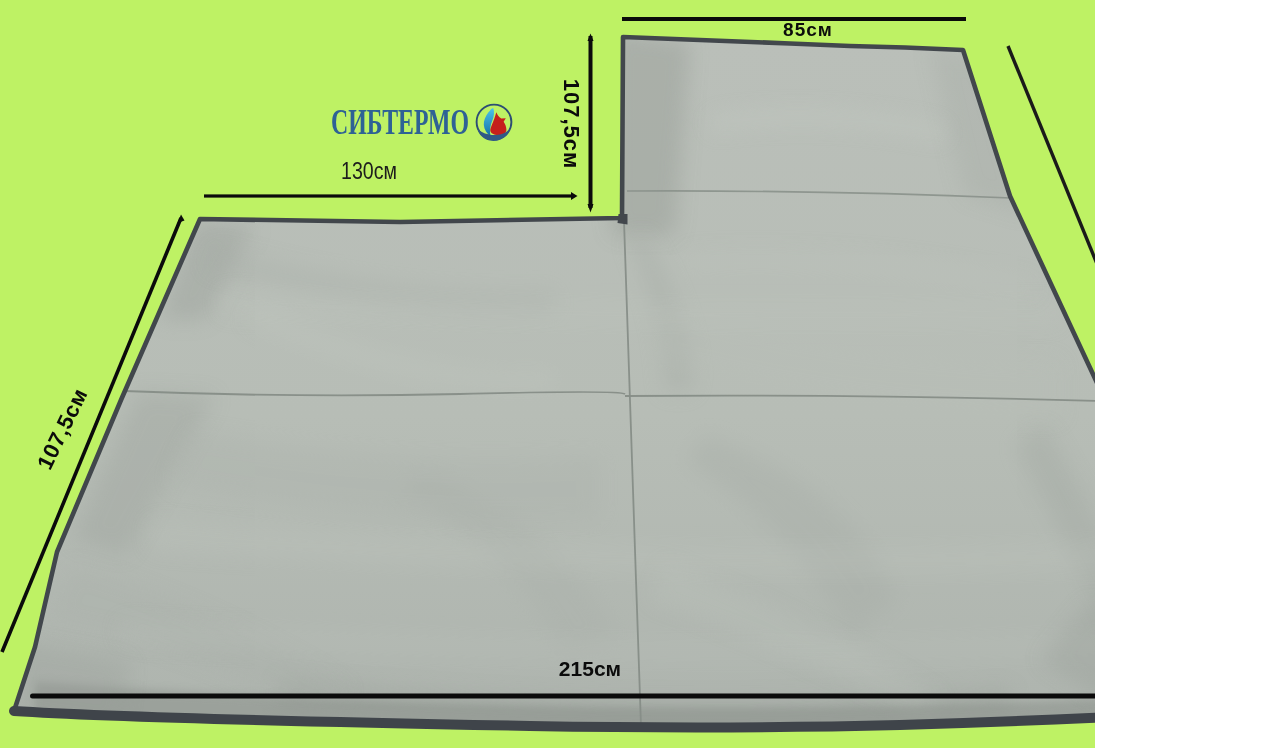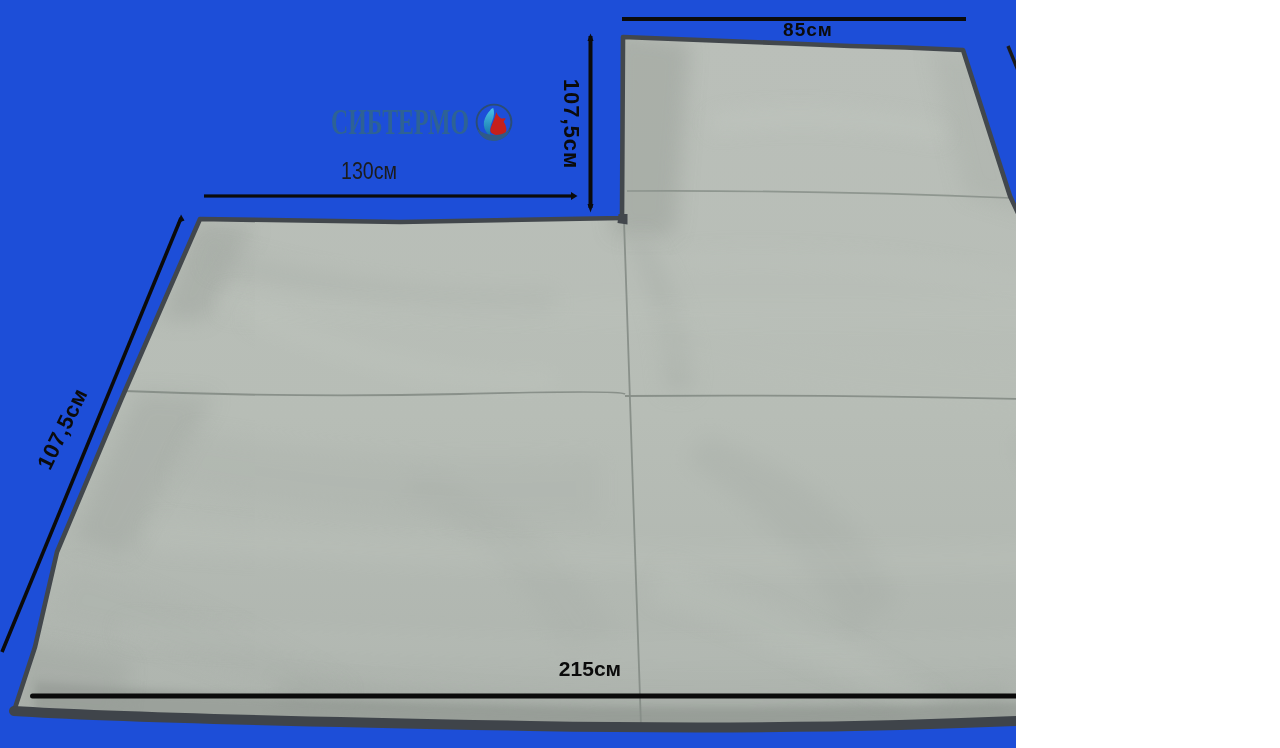--- a/index.html
+++ b/index.html
@@ -1,16 +1,16 @@
 <!DOCTYPE html>
 <html><head>
 <meta charset="utf-8">
 <style>
 html,body{margin:0;padding:0;background:#ffffff;}
-#stage{position:relative;width:1016px;height:748px;background:#1d4ed8;overflow:hidden;font-family:"Liberation Sans",sans-serif;}
+#stage{position:relative;width:1095px;height:748px;background:#bef264;overflow:hidden;font-family:"Liberation Sans",sans-serif;}
 </style>
 </head>
 <body>
 <div id="stage">
 <svg width="1280" height="748" viewBox="0 0 1280 748">
 <defs>
 <filter id="soft" x="-60%" y="-60%" width="220%" height="220%">
           <feGaussianBlur stdDeviation="10"></feGaussianBlur>
         </filter>
 <filter id="soft2" x="-60%" y="-60%" width="220%" height="220%">

